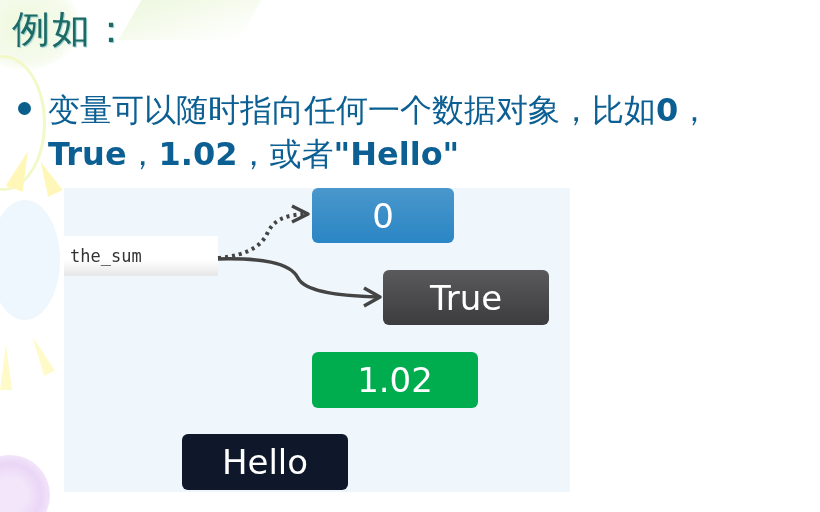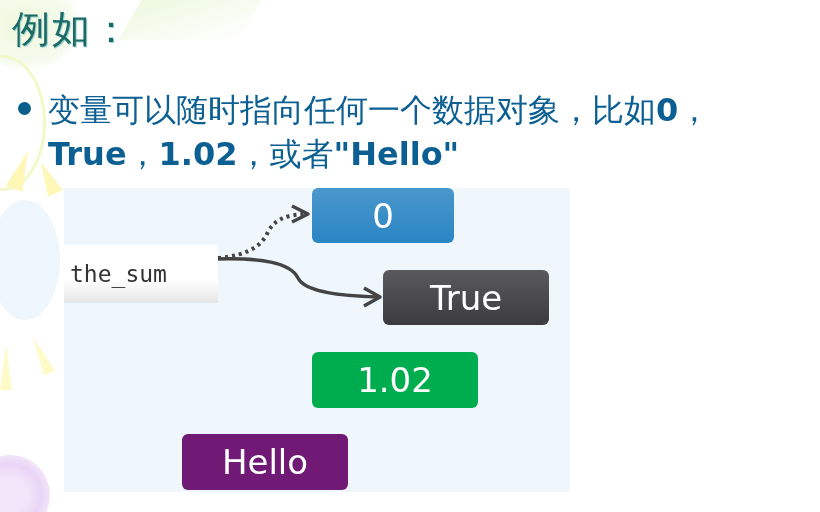--- a/index.html
+++ b/index.html
@@ -24,30 +24,30 @@
   .title { position:absolute; left:12px; top:4px; font-size:38px; color:#1b6a66;
     font-family:"DejaVu Serif", serif; text-shadow:1px 1px 1px #9cc; letter-spacing:2px; }
 
   .bullet-line { position:absolute; left:18px; top:88px; display:flex; align-items:flex-start; }
   .bullet-dot { width:13px; height:13px; border-radius:50%; background:#0a5e8c; margin-top:14px; margin-right:17px; }
   .bullet-text { font-size:32px; color:#0b5f92; line-height:44px; width:770px; font-family:"DejaVu Serif", serif; }
   .bullet-text b { font-family:"DejaVu Sans", sans-serif; font-weight:bold; }
 
   .diagram { position:absolute; left:64px; top:188px; width:506px; height:304px;
     background:#eff7fc; }
-  .var-box { position:absolute; left:64px; top:245px; width:154px; height:58px;
+  .var-box { position:absolute; left:64px; top:236px; width:154px; height:40px;
     background:linear-gradient(#ffffff 60%, #e6e6e6); display:flex; align-items:center;
     padding-left:6px; box-sizing:border-box;
-    font-family:"DejaVu Sans Mono", monospace; font-size:23px; color:#333; }
+    font-family:"DejaVu Sans Mono", monospace; font-size:17px; color:#333; }
   .val { position:absolute; border-radius:6px; color:#fff; display:flex; align-items:center; justify-content:center;
     font-family:"DejaVu Sans", sans-serif; font-size:34px; }
   .val-0 { left:312px; top:188px; width:142px; height:55px; background:linear-gradient(#4a97cc, #2a86c4); }
   .val-true { left:383px; top:270px; width:166px; height:55px; background:linear-gradient(#5a5a5c, #3c3c3e); }
   .val-102 { left:312px; top:352px; width:166px; height:56px; background:#00ad4e; }
-  .val-hello { left:182px; top:434px; width:166px; height:56px; background:#701a75; }
+  .val-hello { left:182px; top:434px; width:166px; height:56px; background:#0f172a; }
   svg.arrows { position:absolute; left:0; top:0; width:820px; height:512px; pointer-events:none; }
 </style>
 </head>
 <body>
 
 <div class="deco deco-leaf1"></div>
 <div class="deco deco-leaf2"></div>
 <div class="deco deco-arc"></div>
 <div class="deco deco-ray1"></div>
 <div class="deco deco-ray2"></div>

